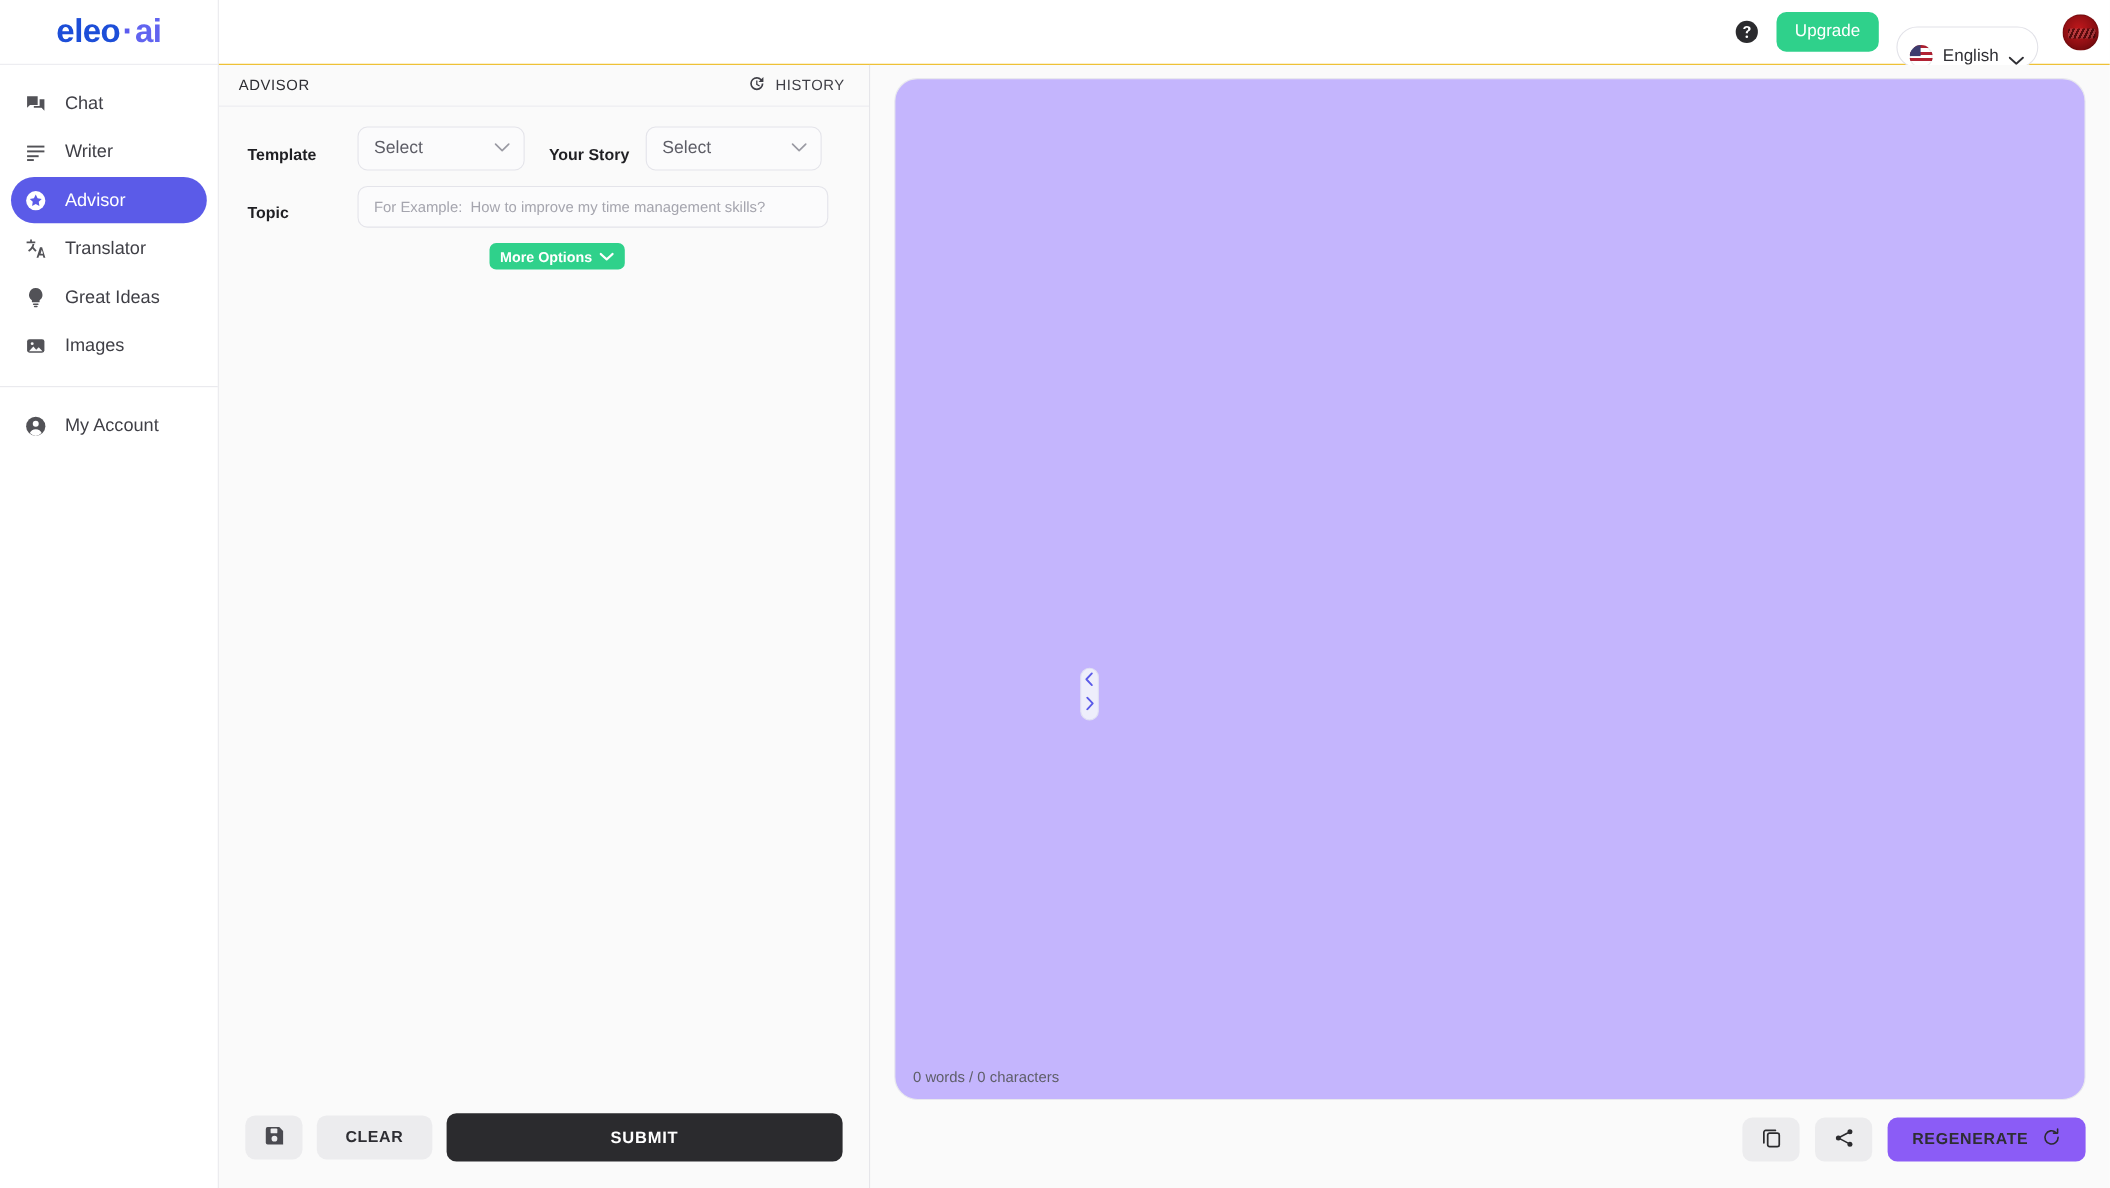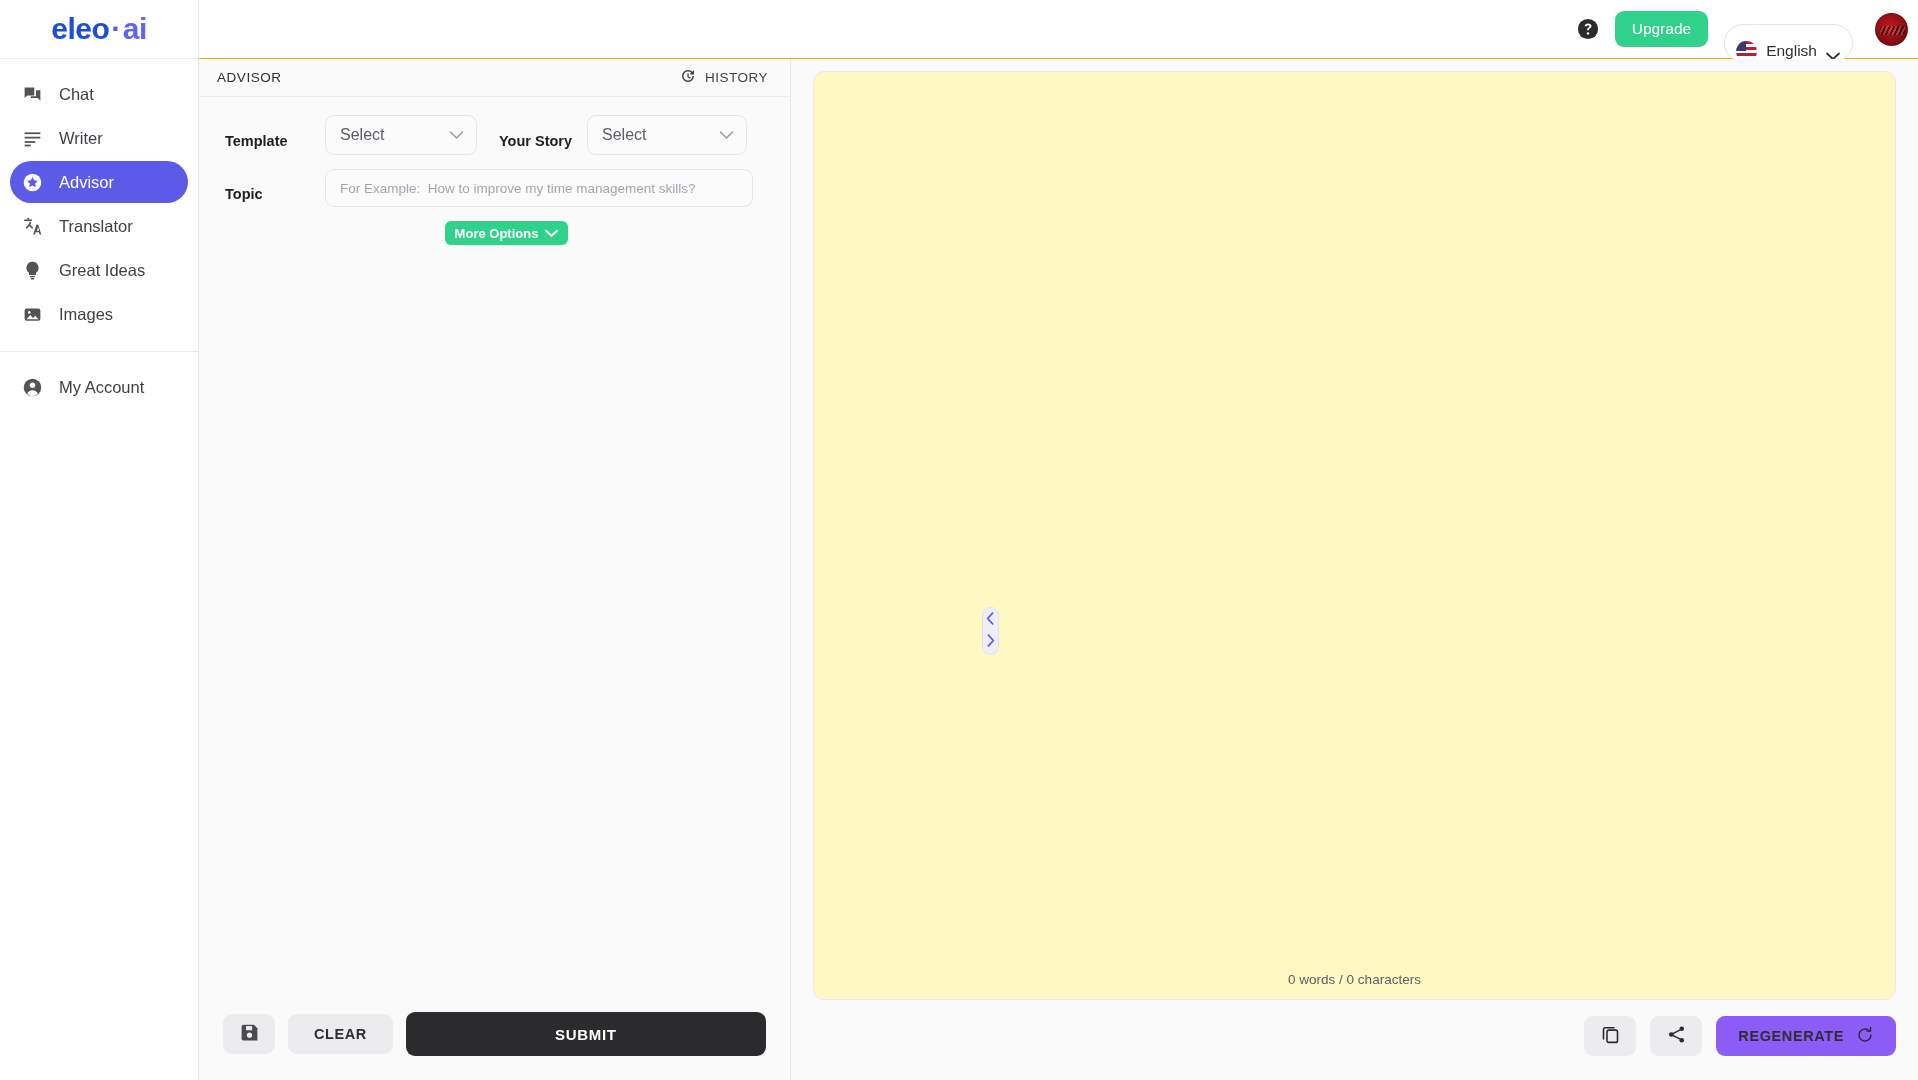--- a/index.html
+++ b/index.html
@@ -201,24 +201,24 @@
   .divider-handle svg { width: 9px; height: 13px; }
 
   
   .output-panel {
     flex: 1 1 auto; background: #fafafa;
     display: flex; flex-direction: column; min-width: 0;
     padding: 12px 22px 0 22px;
   }
   .output-box {
     flex: 1 1 auto; min-height: 0;
-    background: #fef9c3; border: 1px solid #e8e8ee;
-    border-radius: 11px;
+    background: #c4b5fd; border: 1px solid #e8e8ee;
+    border-radius: 21px;
     position: relative;
-    display: flex; align-items: flex-end; justify-content: center;
+    display: flex; align-items: flex-end; justify-content: flex-start;
     padding: 12px 16px;
   }
   .wordcount { font-size: 13.5px; color: #5e5e68; }
   .output-foot {
     flex: 0 0 auto; padding: 16px 0 24px 0;
     display: flex; justify-content: flex-end; align-items: center; gap: 14px;
   }
   .out-icon-btn {
     width: 52px; height: 40px; border-radius: 9px;
     background: #ececee; border: none; cursor: pointer;

